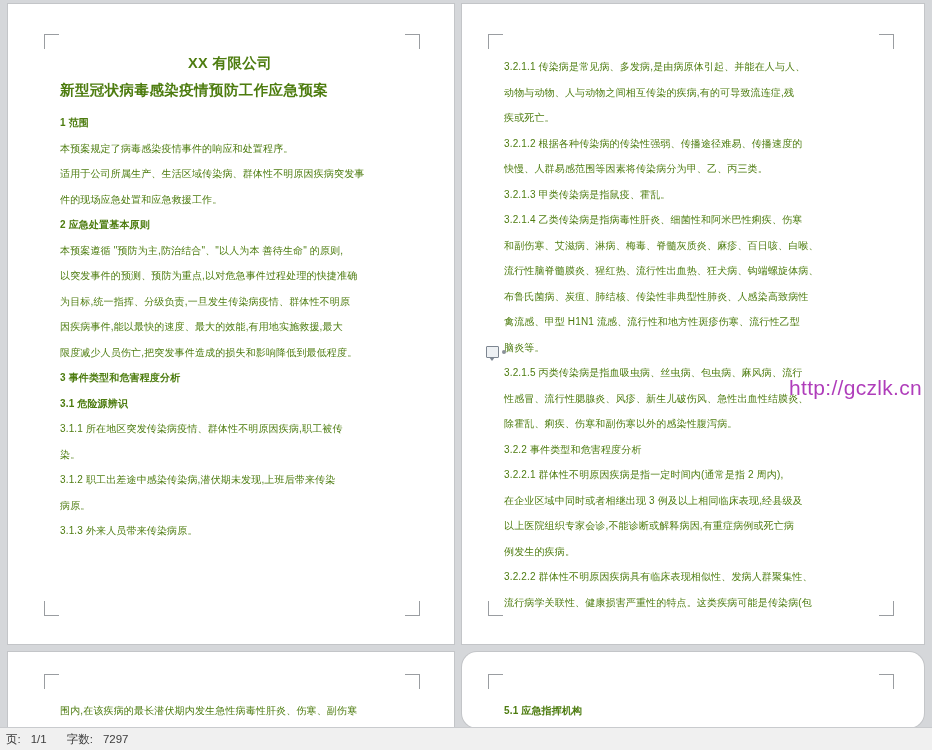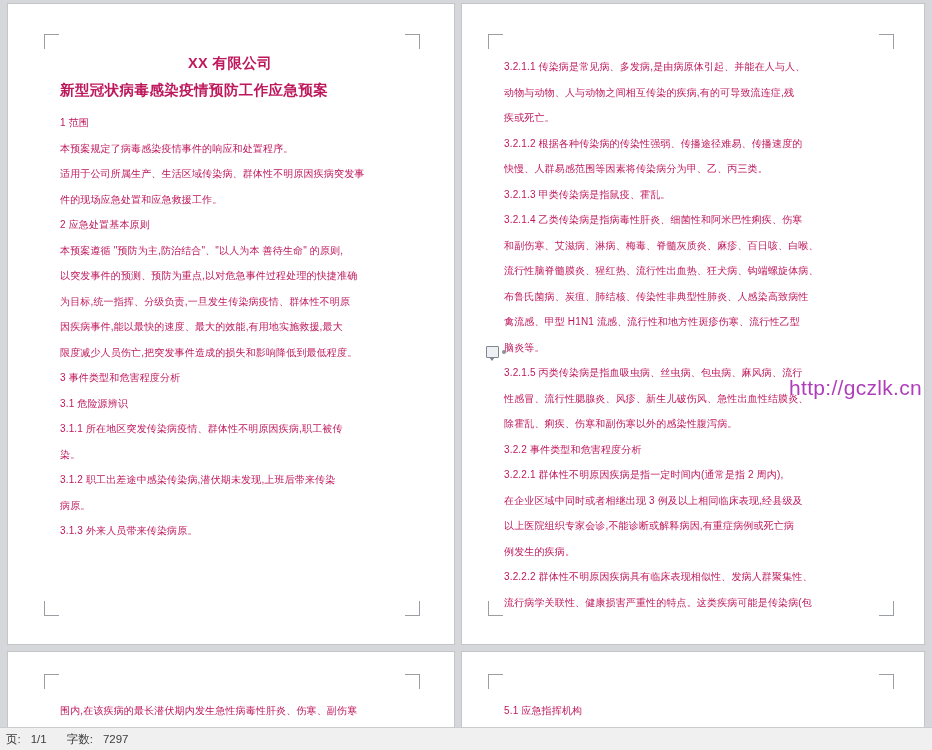--- a/index.html
+++ b/index.html
@@ -28,39 +28,39 @@
   }
   .page {
     position: absolute;
     background: #ffffff;
     box-shadow: 0 0 0 1px #c3c5c8;
   }
   
   .page.p1 { left: 8px;  top: 4px;  width: 446px; height: 640px; }
   .page.p2 { left: 462px; top: 4px;  width: 462px; height: 640px; }
   .page.p3 { left: 8px;  top: 652px; width: 446px; height: 76px; }
-  .page.p4 { left: 462px; top: 652px; width: 462px; height: 76px; }
+  .page.p4 { left: 462px; top: 652px; width: 462px; height: 76px; border-radius: 15px; }
 
   
   .cmark {
     position: absolute;
     border-color: #9a9da1;
     border-style: solid;
     border-width: 0;
     width: 14px;
     height: 14px;
   }
   .cmark.tl { border-left-width: 1px; border-top-width: 1px; }
   .cmark.tr { border-right-width: 1px; border-top-width: 1px; }
   .cmark.bl { border-left-width: 1px; border-bottom-width: 1px; }
   .cmark.br { border-right-width: 1px; border-bottom-width: 1px; }
 
   .page-body {
     position: absolute;
-    color: #be185d;
+    color: #4d7c0f;
     font-family: "Liberation Sans", sans-serif;
   }
   .p1 .page-body { left: 52px; top: 46px; width: 340px; }
   .p2 .page-body { left: 42px; top: 50px; width: 380px; }
   .p3 .page-body { left: 52px; top: 0px;  width: 340px; }
   .p4 .page-body { left: 42px; top: 0px;  width: 380px; }
 
   .doc-title {
     text-align: center;
     font-weight: bold;
@@ -76,21 +76,21 @@
     letter-spacing: 0.4px;
     margin-bottom: 6px;
   }
   p.line {
     margin: 0;
     font-size: 10px;
     line-height: 25.5px;
     text-align: justify;
     letter-spacing: 0.15px;
   }
-  p.line.b { font-weight: normal; }
+  p.line.b { font-weight: bold; }
 
   
   .comment-anchor {
     position: absolute;
     left: 486px;
     top: 345px;
     width: 22px;
     height: 14px;
     display: flex;
     align-items: center;

